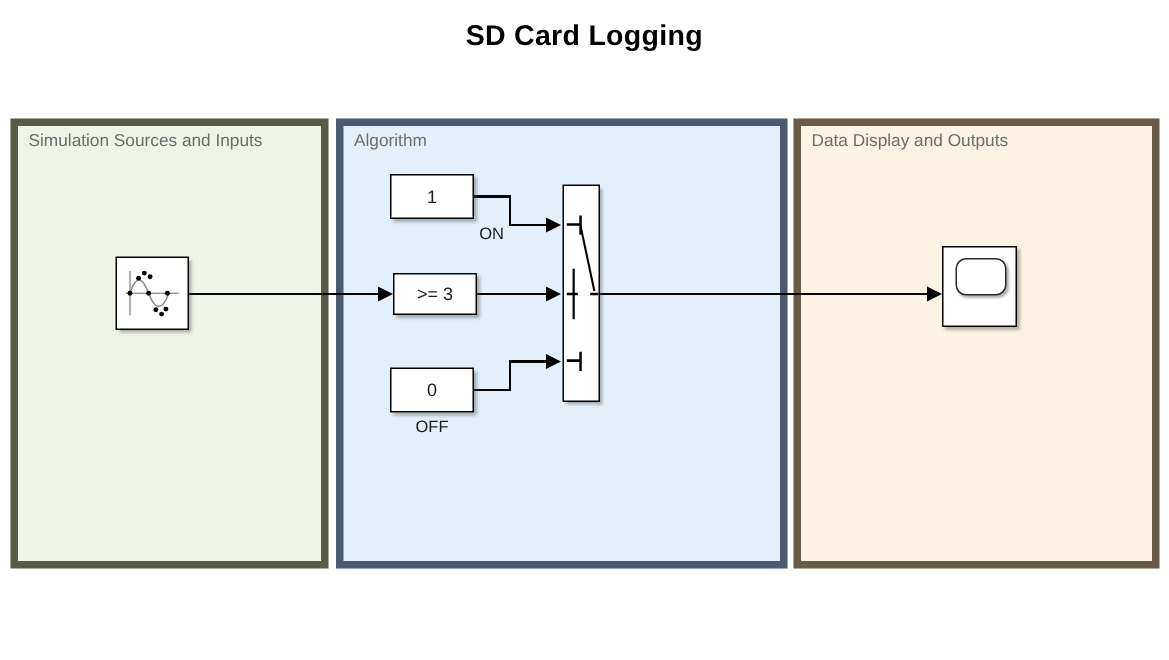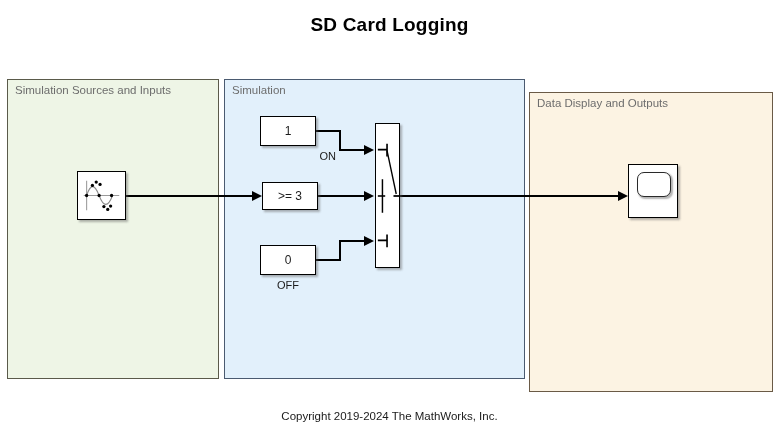--- a/index.html
+++ b/index.html
@@ -42,21 +42,21 @@
     width: 779px;
     text-align: center;
     font-size: 11.5px;
     color: #1a1a1a;
   }
 
   
   .panel {
     position: absolute;
     box-sizing: border-box;
-    border: 1px solid #a16207;
+    border: 5px solid #a16207;
   }
   .panel.green  { background: #eef5e6; border-color: #5a5a4a; }
   .panel.blue   { background: #e2f0fb; border-color: #4a5a70; }
   .panel.cream  { background: #fcf3e3; border-color: #6a5a46; }
 
   .panel-label {
     position: absolute;
     left: 7px;
     top: 4px;
     font-size: 11.5px;
@@ -115,24 +115,24 @@
 
 <div id="canvas">
 
   <div class="title">SD Card Logging</div>
 
   <div class="panel green" style="left:7px; top:79px; width:212px; height:300px;">
     <div class="panel-label">Simulation Sources and Inputs</div>
   </div>
 
   <div class="panel blue" style="left:224px; top:79px; width:301px; height:300px;">
-    <div class="panel-label">Simulation</div>
-  </div>
-
-  <div class="panel cream" style="left:529px; top:92px; width:244px; height:300px;">
+    <div class="panel-label">Algorithm</div>
+  </div>
+
+  <div class="panel cream" style="left:529px; top:79px; width:244px; height:300px;">
     <div class="panel-label">Data Display and Outputs</div>
   </div>
 
   <svg id="wires" width="779" height="440" style="position:absolute; left:0; top:0; pointer-events:none;">
 
     <g>
       <path class="wire" d="M 126 196 L 252 196"></path>
       <polygon class="arrow-head" points="252,191 262,196 252,201"></polygon>
     </g>
 
@@ -207,15 +207,14 @@
 
       <line x1="2" y1="118" x2="12" y2="118" stroke="#000" stroke-width="1.8"></line>
       <line x1="12" y1="112" x2="12" y2="125" stroke="#000" stroke-width="1.8"></line>
     </svg>
   </div>
 
   <div class="block" style="left:628px; top:164px; width:50px; height:54px;">
     <div class="scope-screen" style="left:8px; top:7px; width:34px; height:25px;"></div>
   </div>
 
-  <div class="copyright">Copyright 2019-2024 The MathWorks, Inc.</div>
 
 </div>
 
 </body></html>

